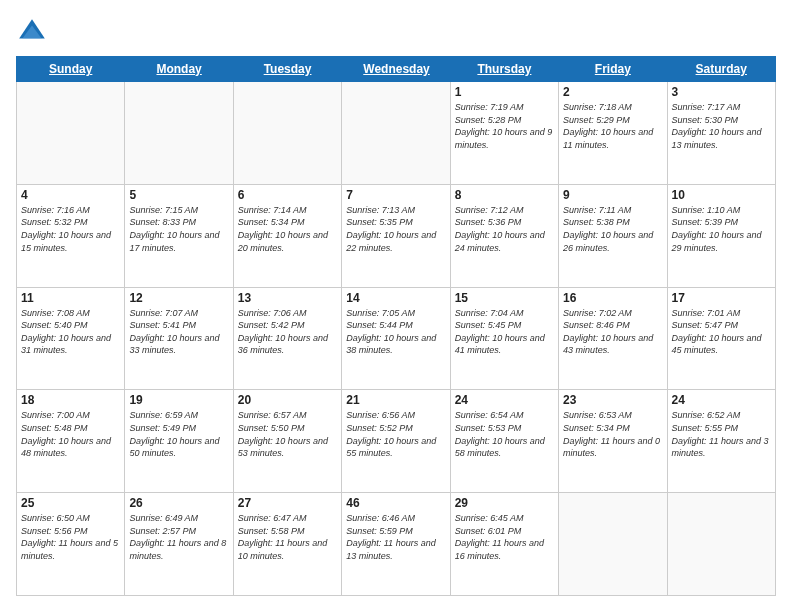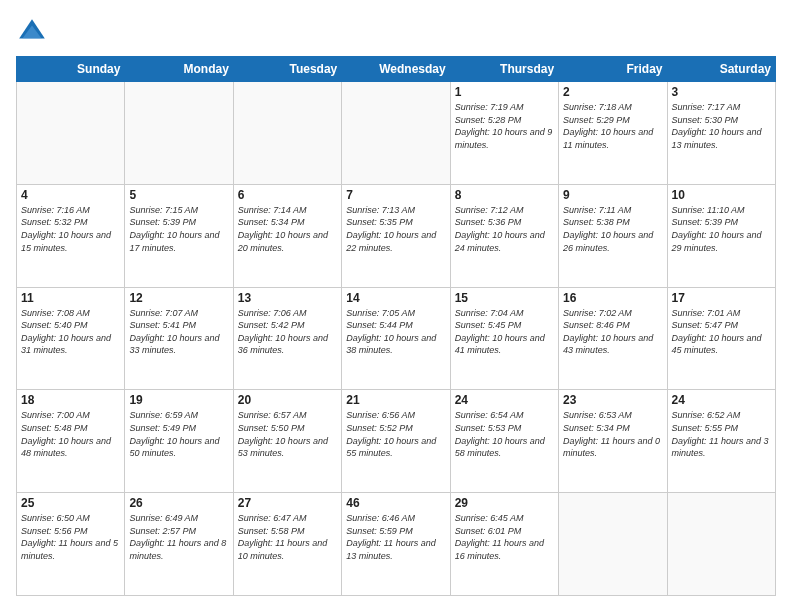--- a/index.html
+++ b/index.html
@@ -58,23 +58,24 @@
       border: 1px solid #ccc;
       border-collapse: collapse;
       width: 100%;
       table-layout: fixed;
     }
     .calendar th {
       background: #1a6fb5;
       color: #fff;
       font-size: 12px;
       font-weight: bold;
-      padding: 5px 4px;
-      text-align: right;
+      padding: 5px 21px;
+      text-align: center;
       border: 1px solid #1a6fb5;
+      text-decoration: underline;
     }
     .calendar td {
       border: 1px solid #ccc;
       vertical-align: top;
       padding: 3px 4px;
       font-size: 9.5px;
       color: #333;
       background: #fff;
       height: 88px;
     }
@@ -159,21 +160,21 @@
           <td>
             <div class="day-number">4</div>
             <div class="day-info">Sunrise: 7:16 AM
 Sunset: 5:32 PM
 Daylight: 10 hours
 and 15 minutes.</div>
           </td>
           <td>
             <div class="day-number">5</div>
             <div class="day-info">Sunrise: 7:15 AM
-Sunset: 5:39 PM
+Sunset: 8:33 PM
 Daylight: 10 hours
 and 17 minutes.</div>
           </td>
           <td>
             <div class="day-number">6</div>
             <div class="day-info">Sunrise: 7:14 AM
 Sunset: 5:34 PM
 Daylight: 10 hours
 and 20 minutes.</div>
           </td>
@@ -193,21 +194,21 @@
           </td>
           <td>
             <div class="day-number">9</div>
             <div class="day-info">Sunrise: 7:11 AM
 Sunset: 5:38 PM
 Daylight: 10 hours
 and 26 minutes.</div>
           </td>
           <td>
             <div class="day-number">10</div>
-            <div class="day-info">Sunrise: 11:10 AM
+            <div class="day-info">Sunrise: 1:10 AM
 Sunset: 5:39 PM
 Daylight: 10 hours
 and 29 minutes.</div>
           </td>
         </tr>
         <tr>
           <td>
             <div class="day-number">11</div>
             <div class="day-info">Sunrise: 7:08 AM
 Sunset: 5:40 PM

